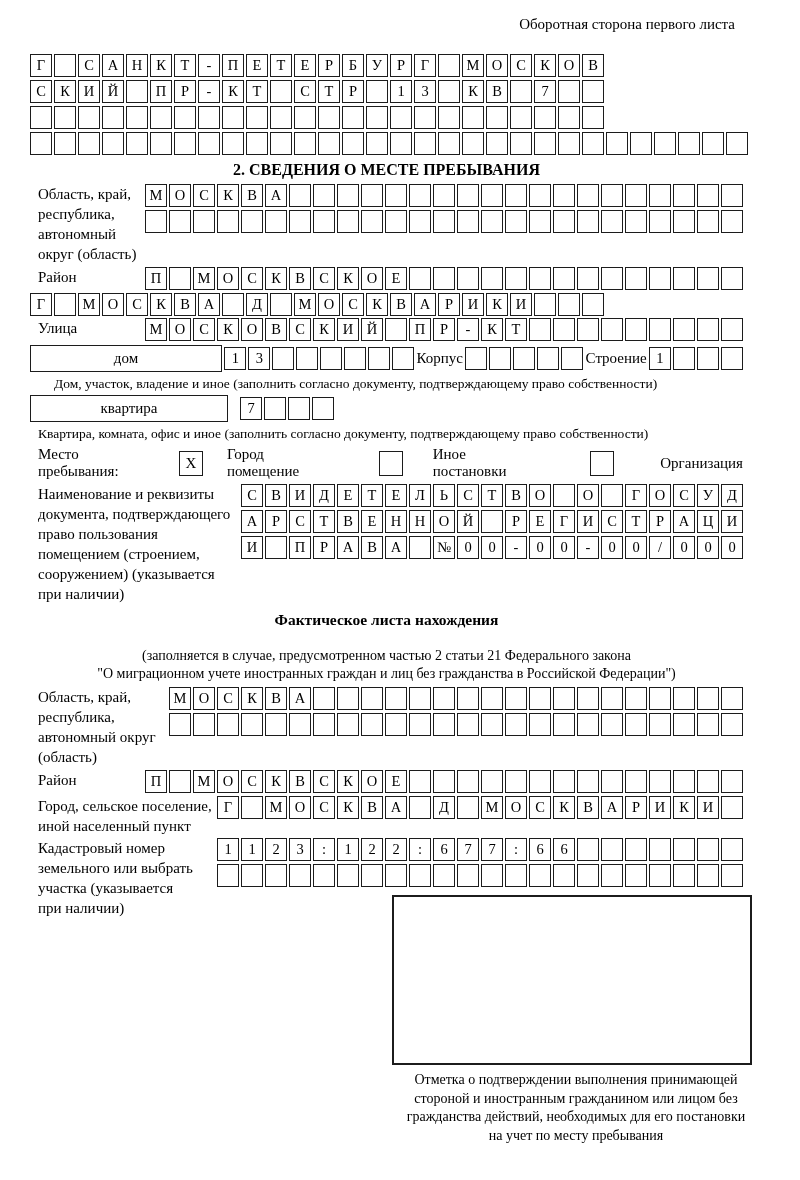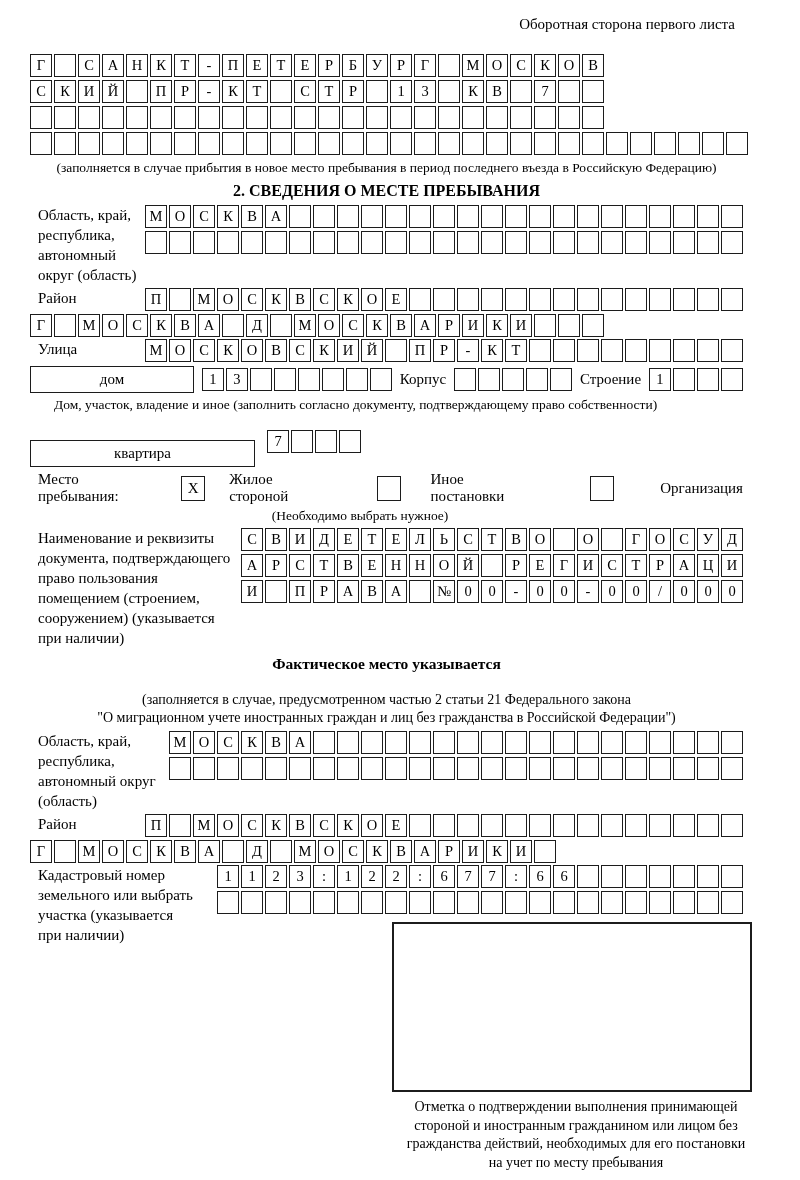--- a/index.html
+++ b/index.html
@@ -146,21 +146,20 @@
       <div class="cell"></div>
       <div class="cell"></div>
       <div class="cell"></div>
       <div class="cell"></div>
       <div class="cell"></div>
       <div class="cell"></div>
       <div class="cell"></div>
       <div class="cell"></div>
       <div class="cell"></div>
     </div>
-  <div class="note center mt4">(заполняется в случае прибытия в новое место пребывания в период последнего въезда в Российскую Федерацию)</div>
 
   <div class="section-title mt4">2. СВЕДЕНИЯ О МЕСТЕ ПРЕБЫВАНИЯ</div>
 
   <div class="form-row mt4">
     <div class="label lines">Область, край,
 республика,
 автономный
 округ (область)</div>
     <div class="stack">
       <div class="cells">
@@ -305,21 +304,21 @@
         <div class="cell"></div>
         <div class="cell"></div>
         <div class="cell"></div>
         <div class="cell"></div>
         <div class="cell"></div>
         <div class="cell"></div>
       </div>
   </div>
 
   <div class="inline-row mt4" style="justify-content:space-between;">
-    <div class="field-box" style="width:164px;">дом</div>
+    <div class="field-box" style="width:192px;">дом</div>
     <div class="cells">
         <div class="cell">1</div>
         <div class="cell">3</div>
         <div class="cell"></div>
         <div class="cell"></div>
         <div class="cell"></div>
         <div class="cell"></div>
         <div class="cell"></div>
         <div class="cell"></div>
       </div>
@@ -335,39 +334,39 @@
     <div class="cells">
         <div class="cell">1</div>
         <div class="cell"></div>
         <div class="cell"></div>
         <div class="cell"></div>
       </div>
   </div>
   <div class="note mt3" style="padding-left:8px;margin-left:16px;">Дом, участок, владение и иное (заполнить согласно документу, подтверждающему право собственности)</div>
 
   <div class="inline-row mt3">
-    <div class="field-box" style="width:225px;margin-top:24px;">квартира</div>
+    <div class="field-box" style="width:198px;">квартира</div>
     <div class="cells" style="margin-left:12px;">
         <div class="cell">7</div>
         <div class="cell"></div>
         <div class="cell"></div>
         <div class="cell"></div>
       </div>
   </div>
+  <div class="note mt3" style="padding-left:8px;">Квартира, комната, офис и иное (заполнить согласно документу, подтверждающему право собственности)</div>
 
   <div class="inline-row mt4" style="padding-left:8px;gap:12px;">
     <div class="inline-label">Место пребывания:</div>
     <div class="cell chk" style="margin-left:12px;">X</div>
-    <div class="inline-label" style="margin-left:12px;">Жилое стороной</div>
+    <div class="inline-label" style="margin-left:12px;">Город помещение</div>
     <div class="cell chk" style="margin-left:34px;"></div>
     <div class="inline-label" style="margin-left:18px;">Иное постановки</div>
     <div class="cell chk" style="margin-left:42px;"></div>
     <div class="inline-label" style="margin-left:34px;">Организация</div>
   </div>
-  <div class="note mt2" style="text-align:center;width:660px;">(Необходимо выбрать нужное)</div>
 
   <div class="form-row mt4">
     <div class="label lines">Наименование и реквизиты
 документа, подтверждающего
 право пользования
 помещением (строением,
 сооружением) (указывается
 при наличии)</div>
     <div class="stack">
       <div class="cells">
@@ -435,21 +434,21 @@
           <div class="cell">0</div>
           <div class="cell">0</div>
           <div class="cell">/</div>
           <div class="cell">0</div>
           <div class="cell">0</div>
           <div class="cell">0</div>
         </div>
     </div>
   </div>
 
-  <div class="section-title mt5" style="font-size:15.5px;">Фактическое место указывается</div>
+  <div class="section-title mt5" style="font-size:15.5px;">Фактическое листа нахождения</div>
   <div class="fact-note lines">(заполняется в случае, предусмотренном частью 2 статьи 21 Федерального закона
 "О миграционном учете иностранных граждан и лиц без гражданства в Российской Федерации")</div>
 
   <div class="form-row mt4">
     <div class="label lines">Область, край,
 республика,
 автономный округ
 (область)</div>
     <div class="stack">
       <div class="cells">
@@ -532,20 +531,22 @@
         <div class="cell"></div>
         <div class="cell"></div>
         <div class="cell"></div>
         <div class="cell"></div>
         <div class="cell"></div>
         <div class="cell"></div>
       </div>
   </div>
 
   <div class="form-row mt3">
+    <div class="label lines">Город, сельское поселение,
+иной населенный пункт</div>
     <div class="cells">
         <div class="cell">Г</div>
         <div class="cell"></div>
         <div class="cell">М</div>
         <div class="cell">О</div>
         <div class="cell">С</div>
         <div class="cell">К</div>
         <div class="cell">В</div>
         <div class="cell">А</div>
         <div class="cell"></div>

